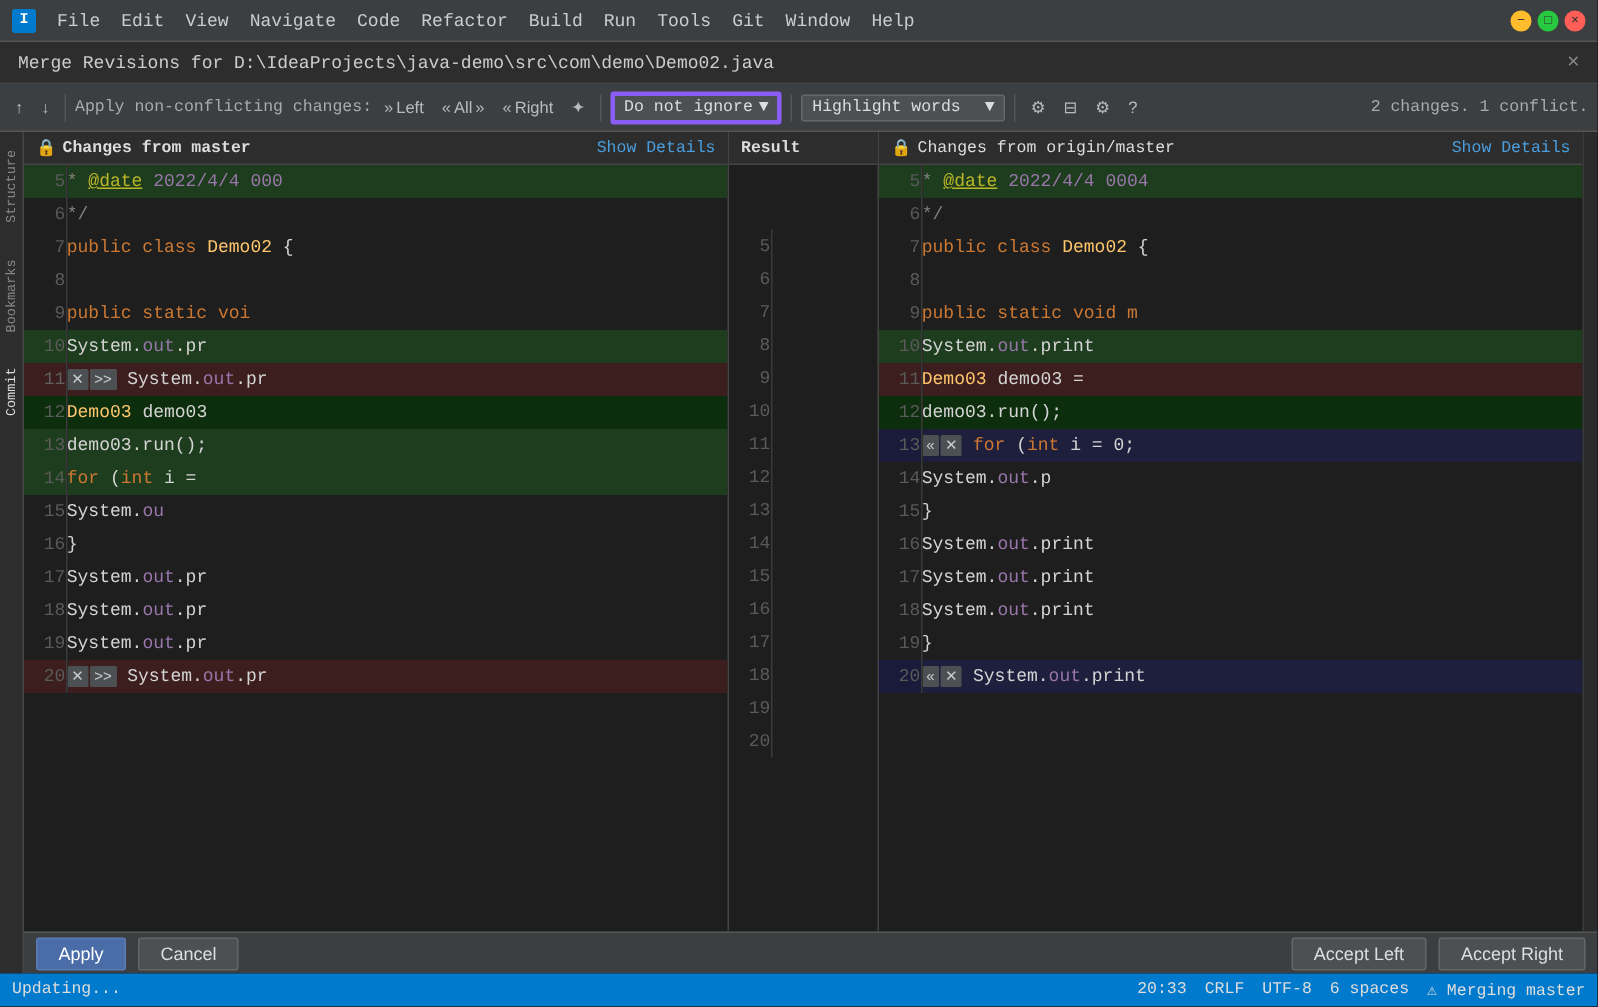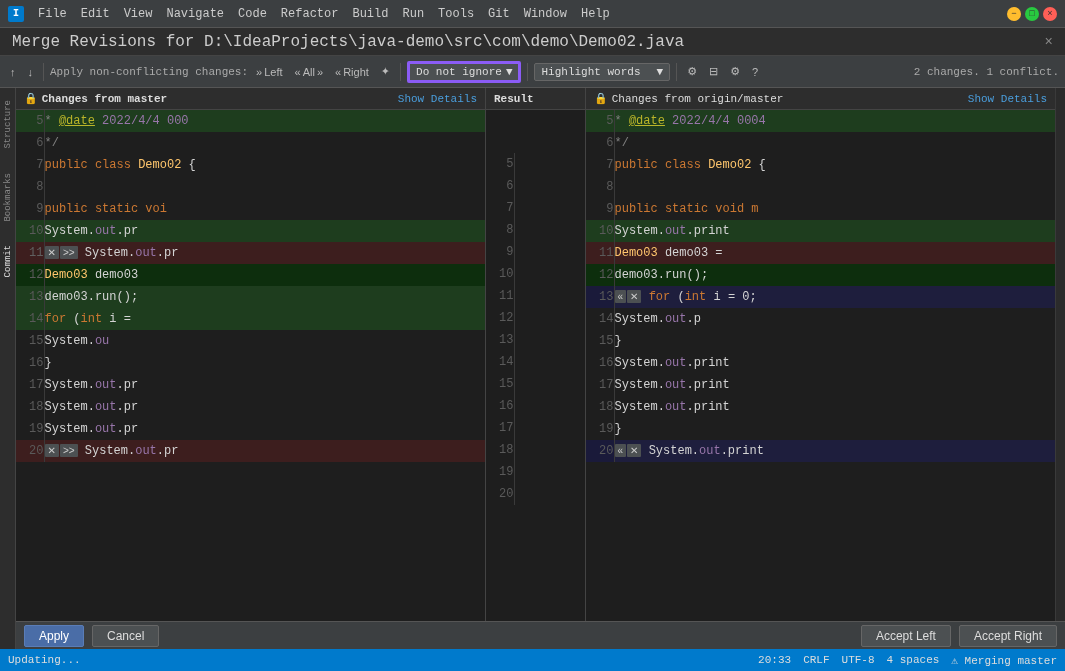--- a/index.html
+++ b/index.html
@@ -355,21 +355,21 @@
       </div>
     </div>
     <div id="window-controls">
       <div class="win-btn win-min">−</div>
       <div class="win-btn win-max">□</div>
       <div class="win-btn win-close">×</div>
     </div>
   </div>
 
   <div style="background:#2d2d2d; height:28px; display:flex; align-items:center; padding:0 12px; border-bottom:1px solid #444; justify-content:space-between;">
-    <span style="color:#ccc; font-size:16px;">Merge Revisions for D:\IdeaProjects\java-demo\src\com\demo\Demo02.java</span>
+    <span style="color:#ccc; font-size:12px;">Merge Revisions for D:\IdeaProjects\java-demo\src\com\demo\Demo02.java</span>
     <span style="color:#888; cursor:pointer; font-size:14px;">×</span>
   </div>
 
   <div id="toolbar">
     <button class="toolbar-btn">↑</button>
     <button class="toolbar-btn">↓</button>
     <div class="toolbar-sep"></div>
     <span class="toolbar-label">Apply non-conflicting changes:</span>
     <button class="toolbar-btn">
       <span>»</span>
@@ -688,16 +688,16 @@
       </div>
     </div>
   </div>
 
   <div id="status-bar">
     <span class="status-item">Updating...</span>
     <span style="flex:1;"></span>
     <span class="status-item">20:33</span>
     <span class="status-item">CRLF</span>
     <span class="status-item">UTF-8</span>
-    <span class="status-item">4 spaces</span>
+    <span class="status-item">6 spaces</span>
     <span class="status-item">⚠ Merging master</span>
   </div>
 </div>
 
 </body></html>

